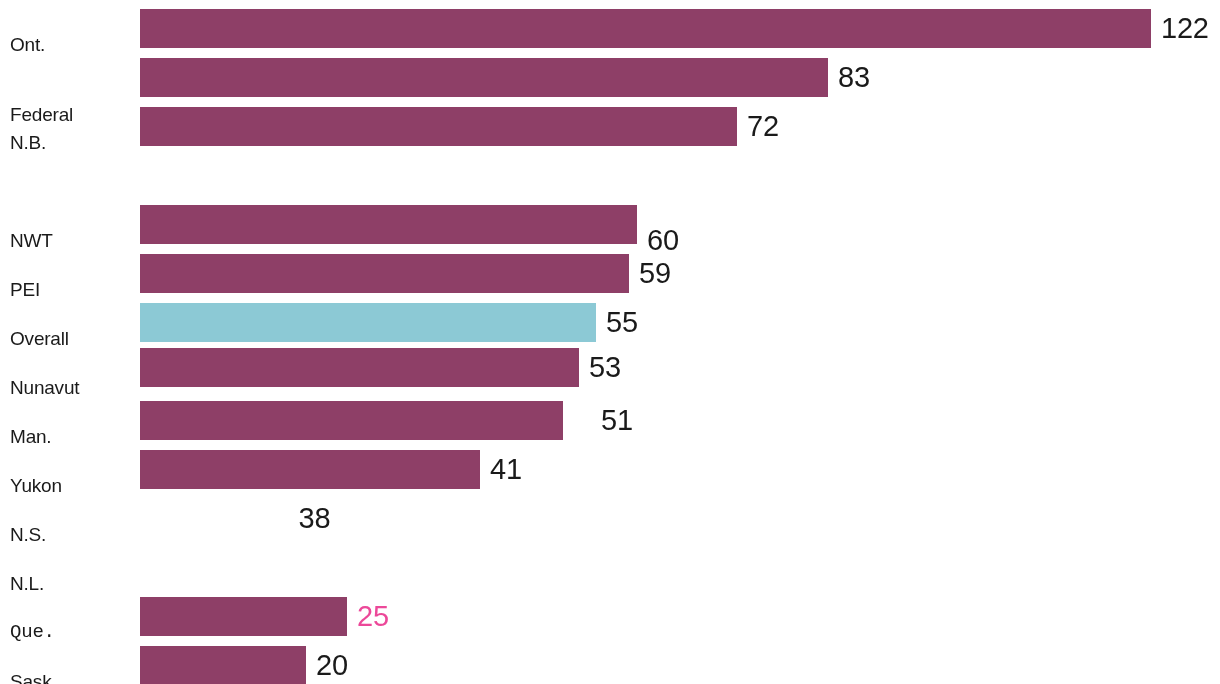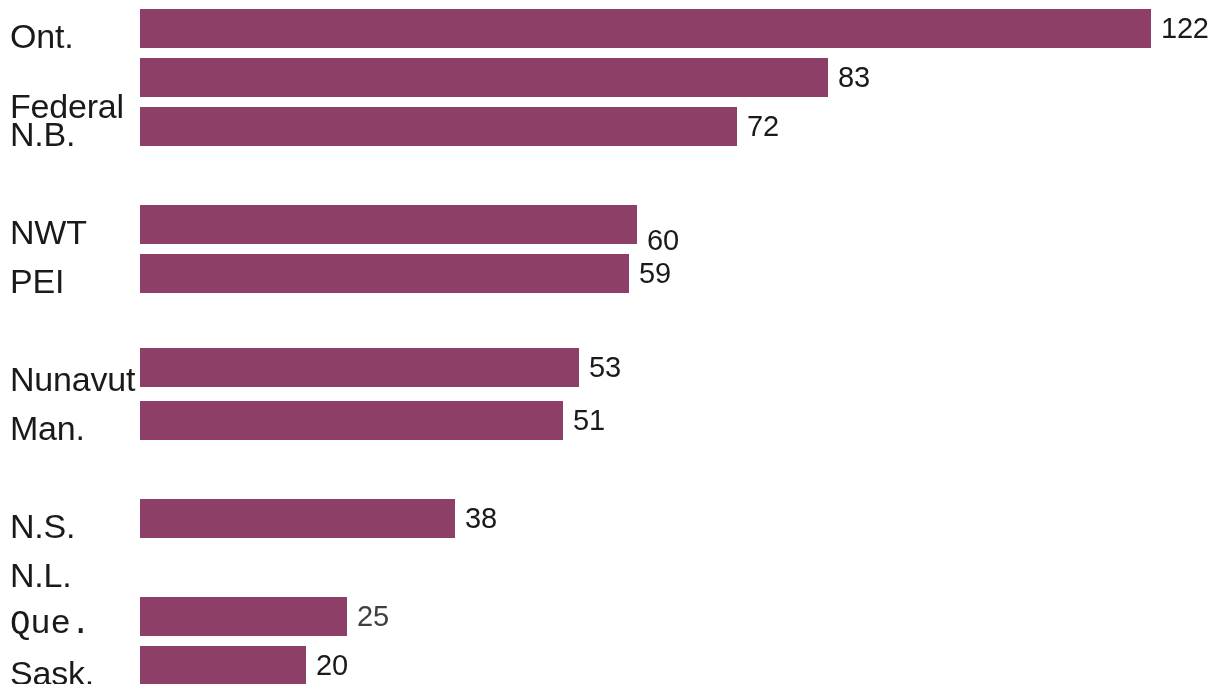--- a/index.html
+++ b/index.html
@@ -26,24 +26,24 @@
     left: 0;
     width: 1220px;
     height: 39px;
     display: flex;
     align-items: center;
   }
 
   .cat-label {
     position: absolute;
     left: 10px;
-    top: 8px;
+    top: 16px;
     height: 39px;
     line-height: 39px;
-    font-size: 34px;
+    font-size: 19px;
     color: #1a1a1a;
     white-space: nowrap;
     letter-spacing: -0.2px;
   }
 
   .bar-track {
     position: absolute;
     left: 140px;
     top: 0;
     height: 39px;
@@ -97,49 +97,63 @@
         <span class="value-label" style="line-height: 39px; color: rgb(26, 26, 26); margin-top: 32px;">60</span>
       </div>
     </div>
     <div class="bar-row" style="top: 254px; height: 39px;">
       <span class="cat-label" style="height: 39px; line-height: 39px;">PEI</span>
       <div class="bar-track" style="left: 140px; height: 39px;">
         <div class="bar" style="width: 489px; height: 39px; background: rgb(142, 63, 103);"></div>
         <span class="value-label" style="line-height: 39px; color: rgb(26, 26, 26);">59</span>
       </div>
     </div>
+    <div class="bar-row" style="top: 303px; height: 39px;">
+      <span class="cat-label" style="height: 39px; line-height: 39px;">Overall</span>
+      <div class="bar-track" style="left: 140px; height: 39px;">
+        <div class="bar" style="width: 456px; height: 39px; background: rgb(140, 201, 213);"></div>
+        <span class="value-label" style="line-height: 39px; color: rgb(26, 26, 26);">55</span>
+      </div>
+    </div>
     <div class="bar-row" style="top: 352px; height: 39px;">
       <span class="cat-label" style="height: 39px; line-height: 39px;">Nunavut</span>
       <div class="bar-track" style="left: 140px; height: 30px;">
         <div class="bar" style="width: 439px; height: 39px; background: rgb(142, 63, 103);"></div>
         <span class="value-label" style="line-height: 39px; color: rgb(26, 26, 26);">53</span>
       </div>
     </div>
     <div class="bar-row" style="top: 401px; height: 39px;">
       <span class="cat-label" style="height: 39px; line-height: 39px;">Man.</span>
-      <div class="bar-track" style="left: 140px; height: 39px;">
+      <div class="bar-track" style="left: 140px; height: 39px; gap: 28px;">
         <div class="bar" style="width: 423px; height: 39px; background: rgb(142, 63, 103);"></div>
         <span class="value-label" style="line-height: 39px; color: rgb(26, 26, 26);">51</span>
       </div>
     </div>
+    <div class="bar-row" style="top: 450px; height: 39px;">
+      <span class="cat-label" style="height: 39px; line-height: 39px;">Yukon</span>
+      <div class="bar-track" style="left: 140px; height: 39px;">
+        <div class="bar" style="width: 340px; height: 39px; background: rgb(142, 63, 103);"></div>
+        <span class="value-label" style="line-height: 39px; color: rgb(26, 26, 26);">41</span>
+      </div>
+    </div>
     <div class="bar-row" style="top: 499px; height: 39px;">
       <span class="cat-label" style="height: 39px; line-height: 39px;">N.S.</span>
-      <div class="bar-track" style="left: 140px; height: 39px;">
+      <div class="bar-track" style="left: 152px; height: 39px; flex-direction: column;">
         <div class="bar" style="width: 315px; height: 39px; background: rgb(142, 63, 103);"></div>
         <span class="value-label" style="line-height: 39px; color: rgb(26, 26, 26);">38</span>
       </div>
     </div>
     <div class="bar-row" style="top: 548px; height: 39px;">
       <span class="cat-label" style="height: 39px; line-height: 39px;">N.L.</span>
     </div>
     <div class="bar-row" style="top: 597px; height: 39px;">
       <span class="cat-label" style="height: 39px; line-height: 39px; font-family: Liberation Mono, monospace;">Que.</span>
       <div class="bar-track" style="left: 140px; height: 39px;">
         <div class="bar" style="width: 207px; height: 39px; background: rgb(142, 63, 103);"></div>
-        <span class="value-label" style="line-height: 39px; color: #404040;">25</span>
+        <span class="value-label" style="line-height: 39px; color: #ec4899;">25</span>
       </div>
     </div>
     <div class="bar-row" style="top: 646px; height: 39px;">
       <span class="cat-label" style="height: 39px; line-height: 39px; text-align: center;">Sask.</span>
       <div class="bar-track" style="left: 140px; height: 39px;">
         <div class="bar" style="width: 166px; height: 39px; background: rgb(142, 63, 103);"></div>
         <span class="value-label" style="line-height: 39px; color: rgb(26, 26, 26);">20</span>
       </div>
     </div>
   </div>

